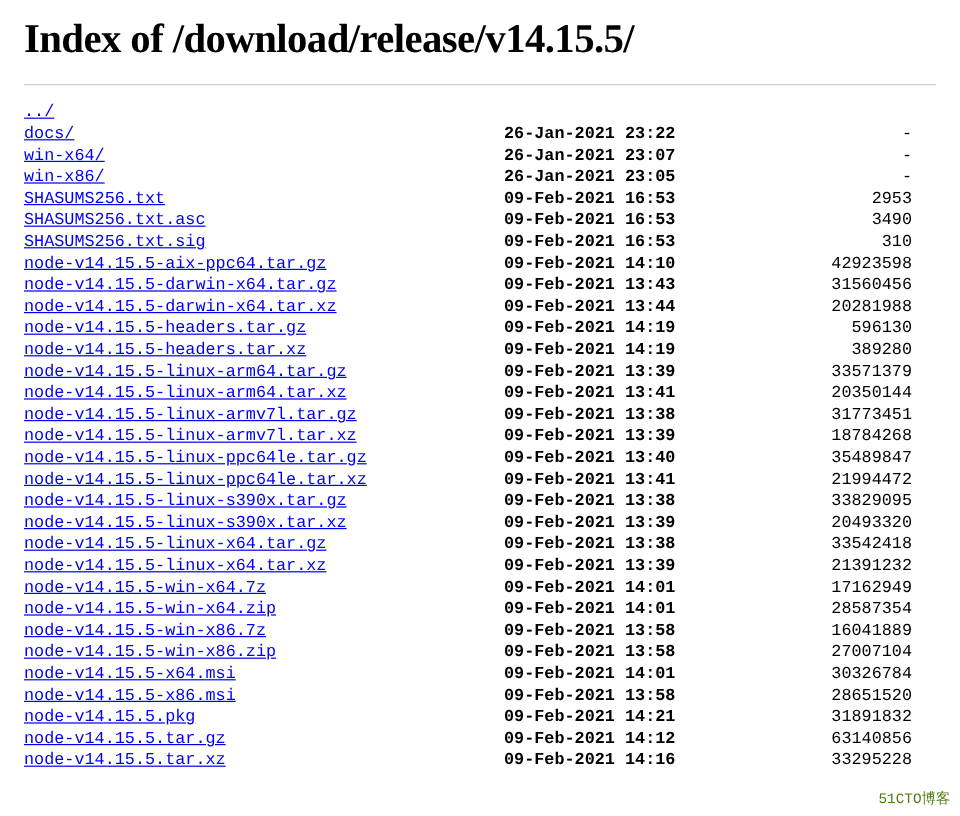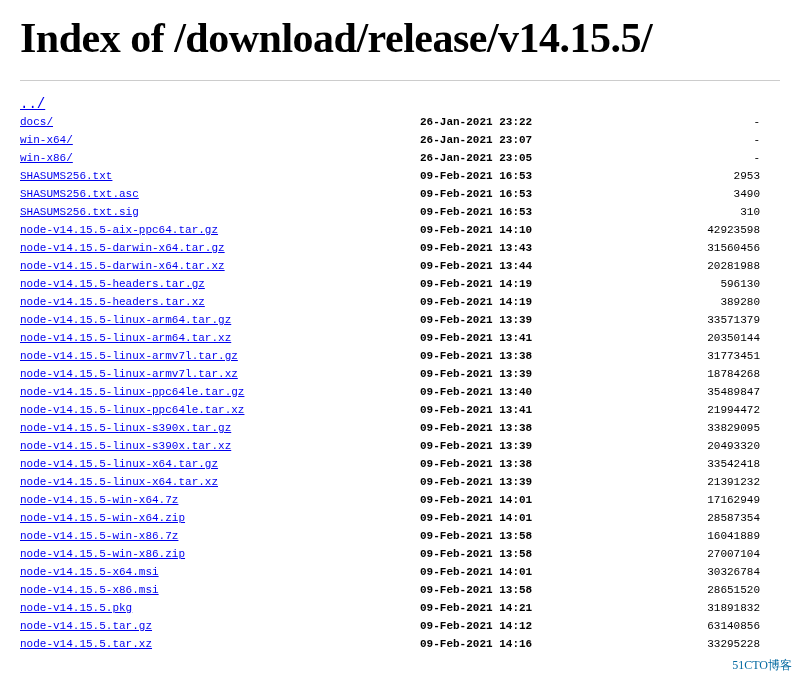--- a/index.html
+++ b/index.html
@@ -7,33 +7,33 @@
     padding: 0;
     background: #fff;
     font-family: "Times New Roman", Times, serif;
     color: #000;
     width: 800px;
   }
   .page {
     padding: 14px 20px 20px 20px;
   }
   h1 {
-    font-size: 42px;
+    font-size: 34px;
     font-weight: 700;
     margin: 0 0 18px 0;
     letter-spacing: -0.5px;
   }
   hr.sep {
     border: none;
     border-top: 1px solid #ccc;
     margin: 0 0 14px 0;
   }
   .listing {
     font-family: "Courier New", Courier, monospace;
-    font-size: 11px;
+    font-size: 14px;
     line-height: 18px;
     white-space: pre;
   }
   .listing a, .parent a {
     color: #0000EE;
     text-decoration: underline;
   }
   .parent {
     font-family: "Courier New", Courier, monospace;
     font-size: 14px;
@@ -53,23 +53,23 @@
   }
   .size-col {
     display: inline-block;
     width: 170px;
     text-align: right;
   }
   .watermark {
     position: fixed;
     right: 8px;
     bottom: 6px;
-    font-family: Liberation Serif, serif;
+    font-family: Liberation Mono, monospace;
     font-size: 12px;
-    color: #0369a1;
+    color: #4d7c0f;
     pointer-events: none;
   }
 </style>
 </head>
 <body>
 
 <div class="page">
   <h1>Index of /download/release/v14.15.5/</h1>
   <hr class="sep">
 

